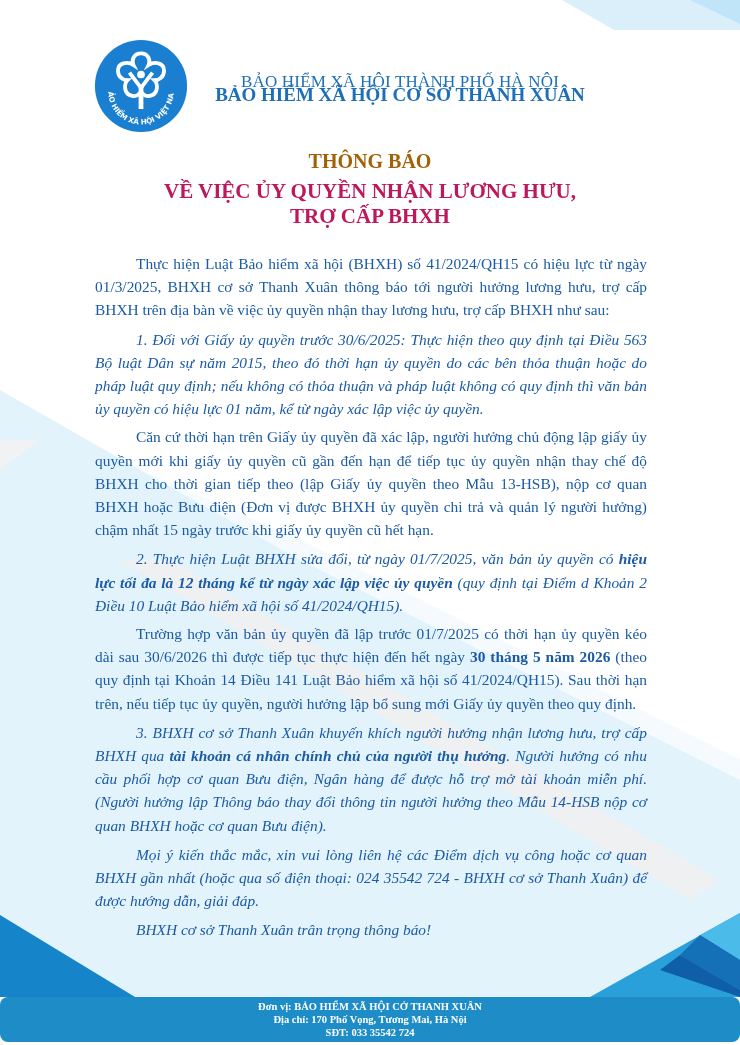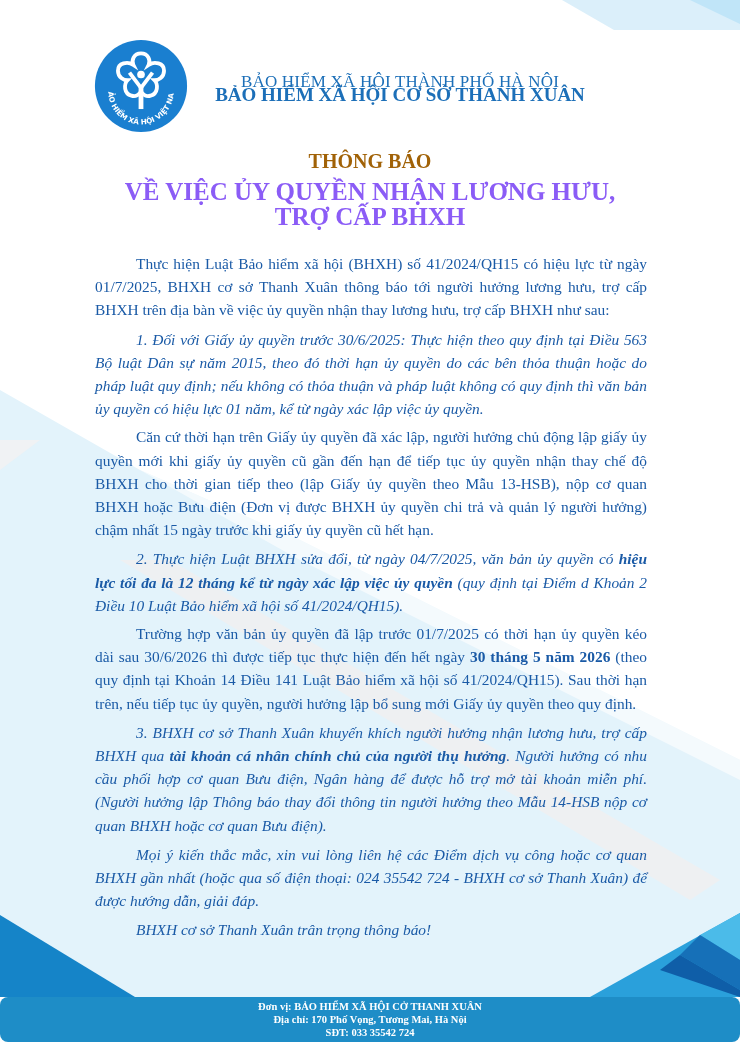--- a/index.html
+++ b/index.html
@@ -16,21 +16,21 @@
   }
   .header {
     position: absolute; left: 200px; width: 400px; text-align: center;
     color: #1c6fb8;
   }
   .header .l1 { top: 72px; position: absolute; left: 0; right: 0; font-size: 17px; letter-spacing: 0.2px; }
   .header .l2 { top: 84px; position: absolute; left: 0; right: 0; font-size: 19px; font-weight: bold; }
 
   .title-block { position: absolute; left: 0; right: 0; top: 143px; text-align: center; }
   .title-main { color: #a16207; font-weight: bold; font-size: 20px; line-height: 36px; }
-  .title-sub { color: #8b5cf6; font-weight: bold; font-size: 25px; line-height: 25px; }
+  .title-sub { color: #be185d; font-weight: bold; font-size: 21px; line-height: 25px; }
 
   .body-text {
     position: absolute; left: 95px; width: 552px; top: 252px;
     color: #1a5aa6; font-size: 15.4px; line-height: 23.2px; text-align: justify;
   }
   .body-text p { margin: 0 0 5px 0; text-indent: 41px; }
   .body-text p.gap { margin-top: 6px; font-style: italic; }
   .body-text b { font-weight: bold; }
 
   .footer {
@@ -81,24 +81,24 @@
     <div class="l2">BẢO HIỂM XÃ HỘI CƠ SỞ THANH XUÂN</div>
   </div>
 
   <div class="title-block">
     <div class="title-main">THÔNG BÁO</div>
     <div class="title-sub">VỀ VIỆC ỦY QUYỀN NHẬN LƯƠNG HƯU,</div>
     <div class="title-sub">TRỢ CẤP BHXH</div>
   </div>
 
   <div class="body-text">
-    <p>Thực hiện Luật Bảo hiểm xã hội (BHXH) số 41/2024/QH15 có hiệu lực từ ngày 01/7/2025,  BHXH cơ sở Thanh Xuân thông báo tới người hưởng lương hưu, trợ cấp BHXH trên địa bàn về việc ủy quyền nhận thay lương hưu, trợ cấp BHXH như sau:</p>
+    <p>Thực hiện Luật Bảo hiểm xã hội (BHXH) số 41/2024/QH15 có hiệu lực từ ngày 01/3/2025,  BHXH cơ sở Thanh Xuân thông báo tới người hưởng lương hưu, trợ cấp BHXH trên địa bàn về việc ủy quyền nhận thay lương hưu, trợ cấp BHXH như sau:</p>
     <p class="gap">1. Đối với Giấy ủy quyền trước 30/6/2025: Thực hiện theo quy định tại Điều 563 Bộ luật Dân sự năm 2015, theo đó thời hạn ủy quyền do các bên thỏa thuận hoặc do pháp luật quy định; nếu không có thỏa thuận và pháp luật không có quy định thì văn bản ủy quyền có hiệu lực 01 năm, kể từ ngày xác lập việc ủy quyền.</p>
     <p>Căn cứ thời hạn trên Giấy ủy quyền đã xác lập, người hưởng chủ động lập giấy ủy quyền mới khi giấy ủy quyền cũ gần đến hạn để tiếp tục ủy quyền nhận thay chế độ BHXH cho thời gian tiếp theo (lập Giấy ủy quyền theo Mẫu 13-HSB), nộp cơ quan BHXH hoặc Bưu điện (Đơn vị được BHXH ủy quyền chi trả và quản lý người hưởng) chậm nhất 15 ngày trước khi giấy ủy quyền cũ hết hạn.</p>
-    <p class="gap"><span>2. Thực hiện Luật BHXH sửa đổi, từ ngày 04/7/2025, văn bản ủy quyền có </span><b>hiệu lực tối đa là 12 tháng kể từ ngày xác lập việc ủy quyền</b><span> (quy định tại Điểm d Khoản 2 Điều 10 Luật Bảo hiểm xã hội số 41/2024/QH15).</span></p>
+    <p class="gap"><span>2. Thực hiện Luật BHXH sửa đổi, từ ngày 01/7/2025, văn bản ủy quyền có </span><b>hiệu lực tối đa là 12 tháng kể từ ngày xác lập việc ủy quyền</b><span> (quy định tại Điểm d Khoản 2 Điều 10 Luật Bảo hiểm xã hội số 41/2024/QH15).</span></p>
     <p><span>Trường hợp văn bản ủy quyền đã lập trước 01/7/2025 có thời hạn ủy quyền kéo dài sau 30/6/2026 thì được tiếp tục thực hiện đến hết ngày </span><b>30 tháng 5 năm 2026</b><span> (theo quy định tại Khoản 14 Điều 141 Luật Bảo hiểm xã hội số 41/2024/QH15). Sau thời hạn trên, nếu tiếp tục ủy quyền, người hưởng lập bổ sung mới Giấy ủy quyền theo quy định.</span></p>
     <p class="gap"><span>3. BHXH cơ sở Thanh Xuân khuyến khích người hưởng nhận lương hưu, trợ cấp BHXH qua </span><b>tài khoản cá nhân chính chủ của người thụ hưởng</b><span>. Người hưởng có nhu cầu phối hợp cơ quan Bưu điện, Ngân hàng để được hỗ trợ mở tài khoản miễn phí. (Người hưởng lập Thông báo thay đổi thông tin người hưởng theo Mẫu 14-HSB nộp cơ quan BHXH hoặc cơ quan Bưu điện).</span></p>
     <p class="gap">Mọi ý kiến thắc mắc, xin vui lòng liên hệ các Điểm dịch vụ công hoặc cơ quan BHXH gần nhất (hoặc qua số điện thoại: 024 35542 724 - BHXH cơ sở Thanh Xuân) để được hướng dẫn, giải đáp.</p>
     <p class="gap">BHXH cơ sở Thanh Xuân trân trọng thông báo!</p>
   </div>
 
   <div class="footer">
     <div>Đơn vị: BẢO HIỂM XÃ HỘI CỞ THANH XUÂN</div>
     <div>Địa chỉ: 170 Phố Vọng, Tương Mai, Hà Nội</div>
     <div>SĐT: 033 35542 724</div>

